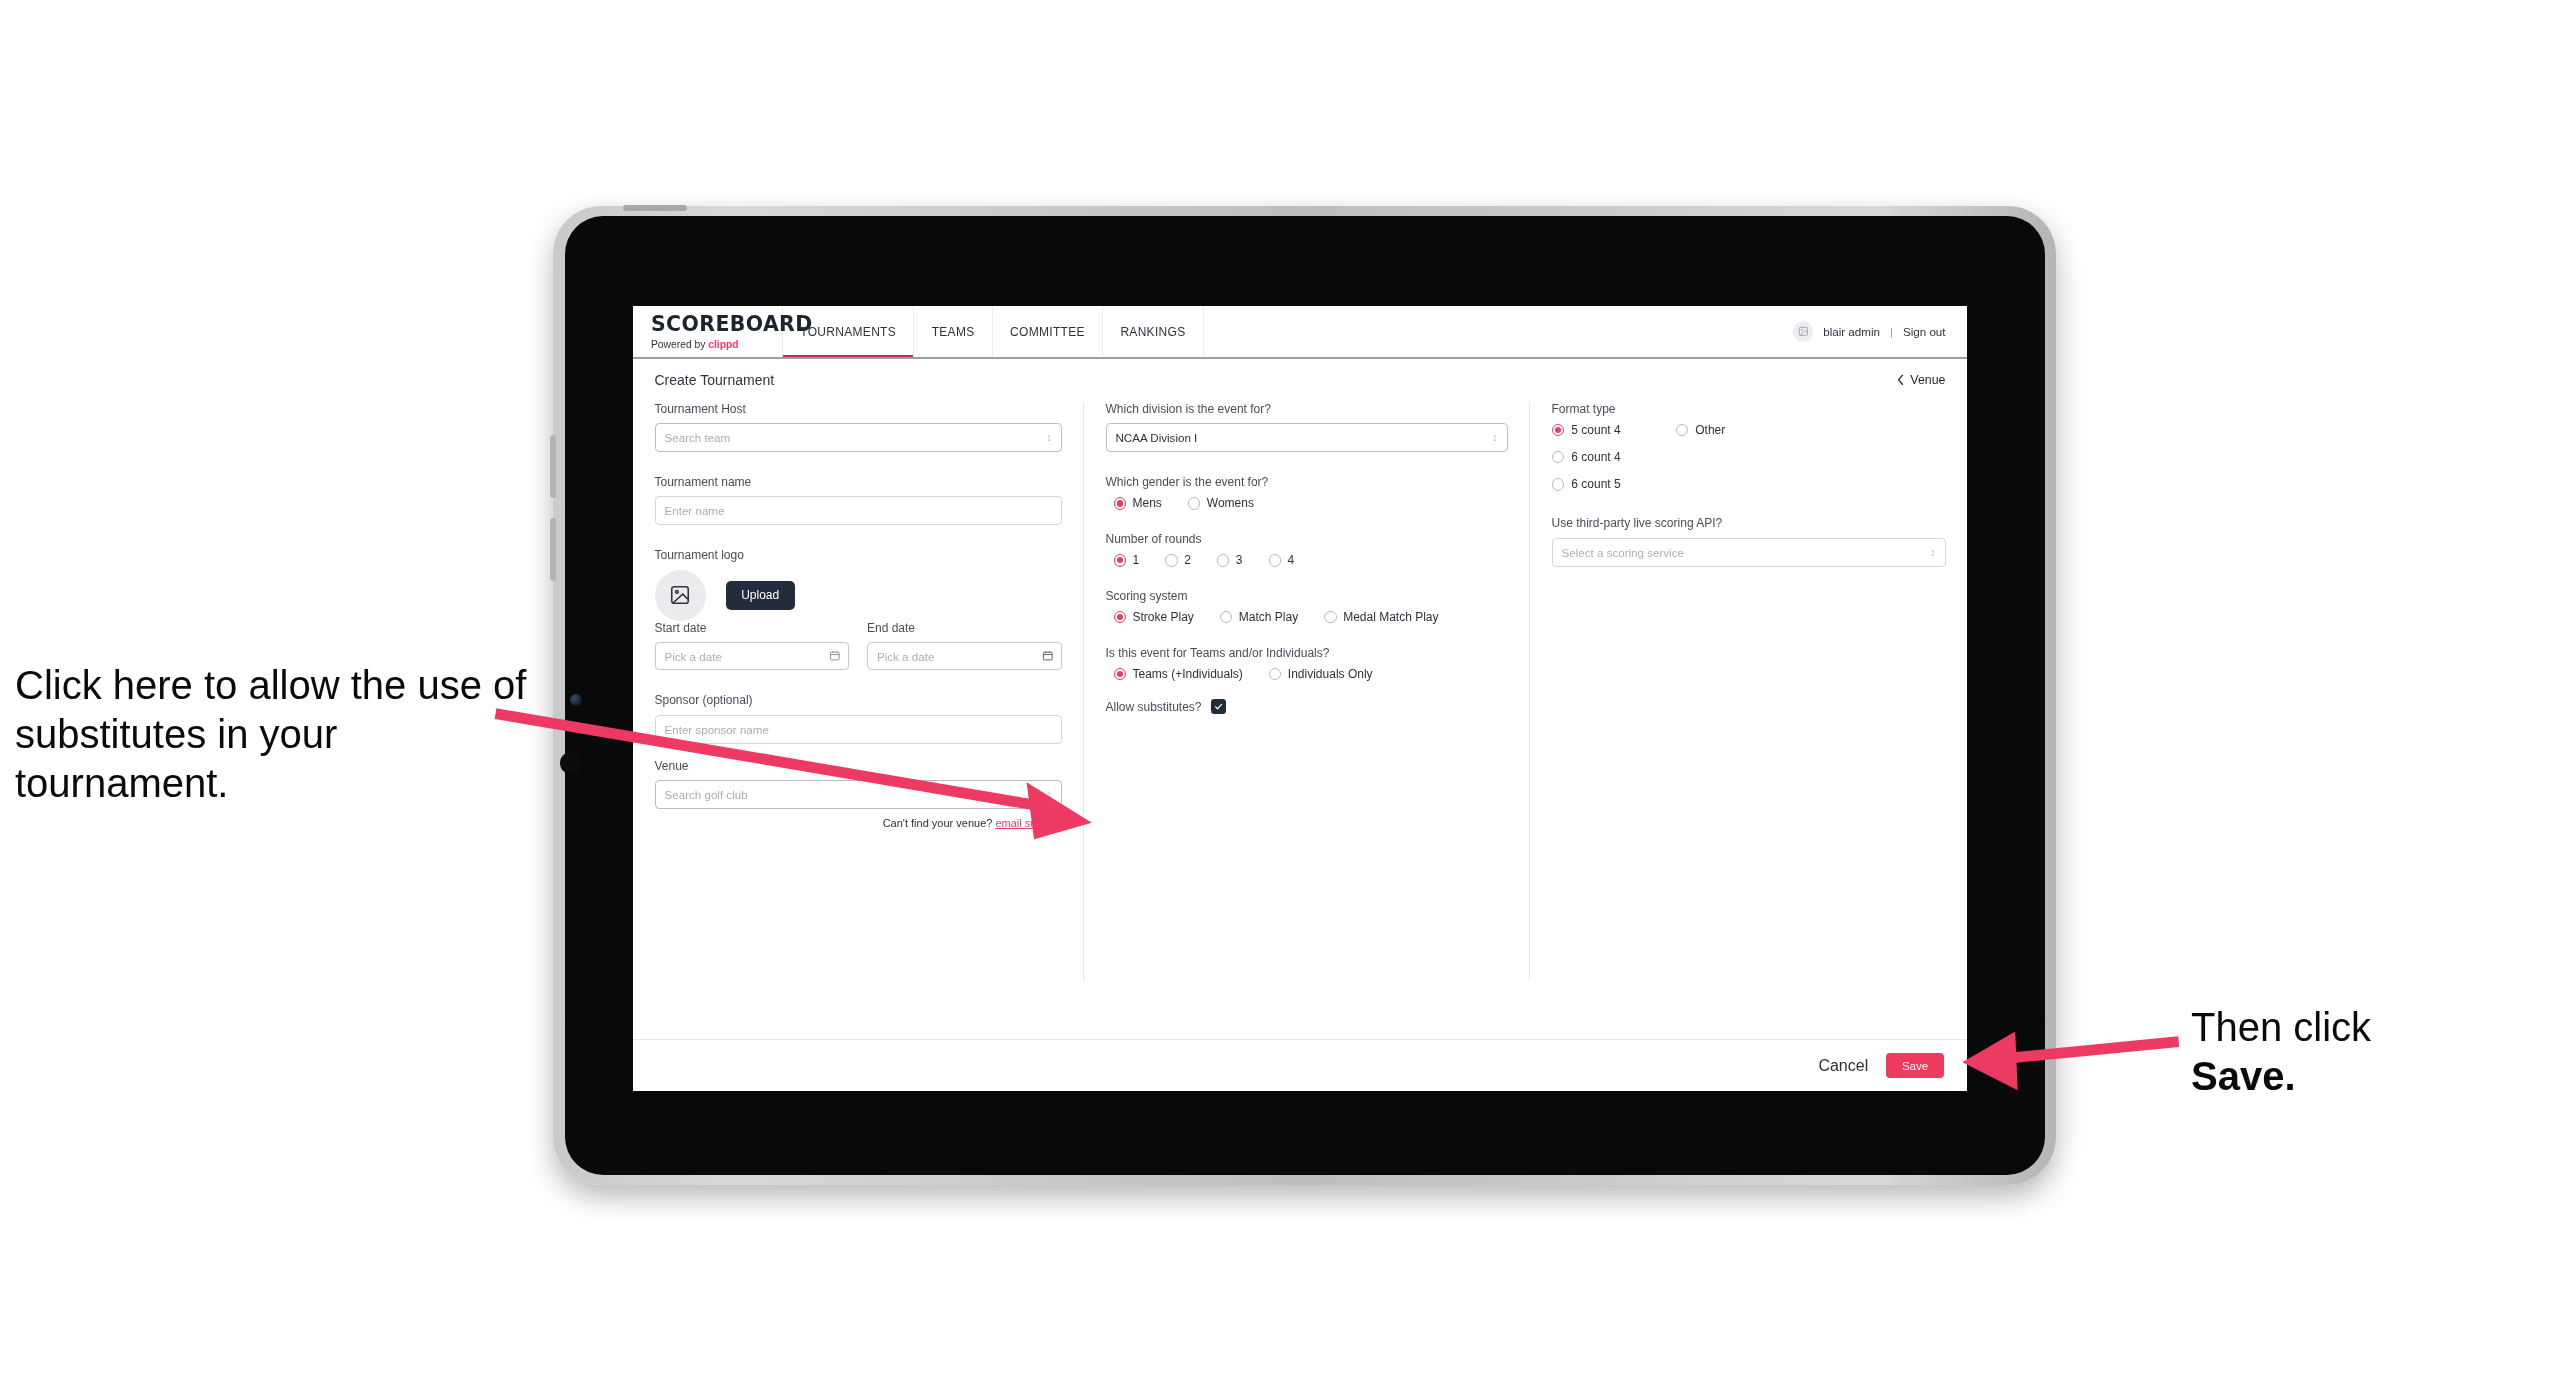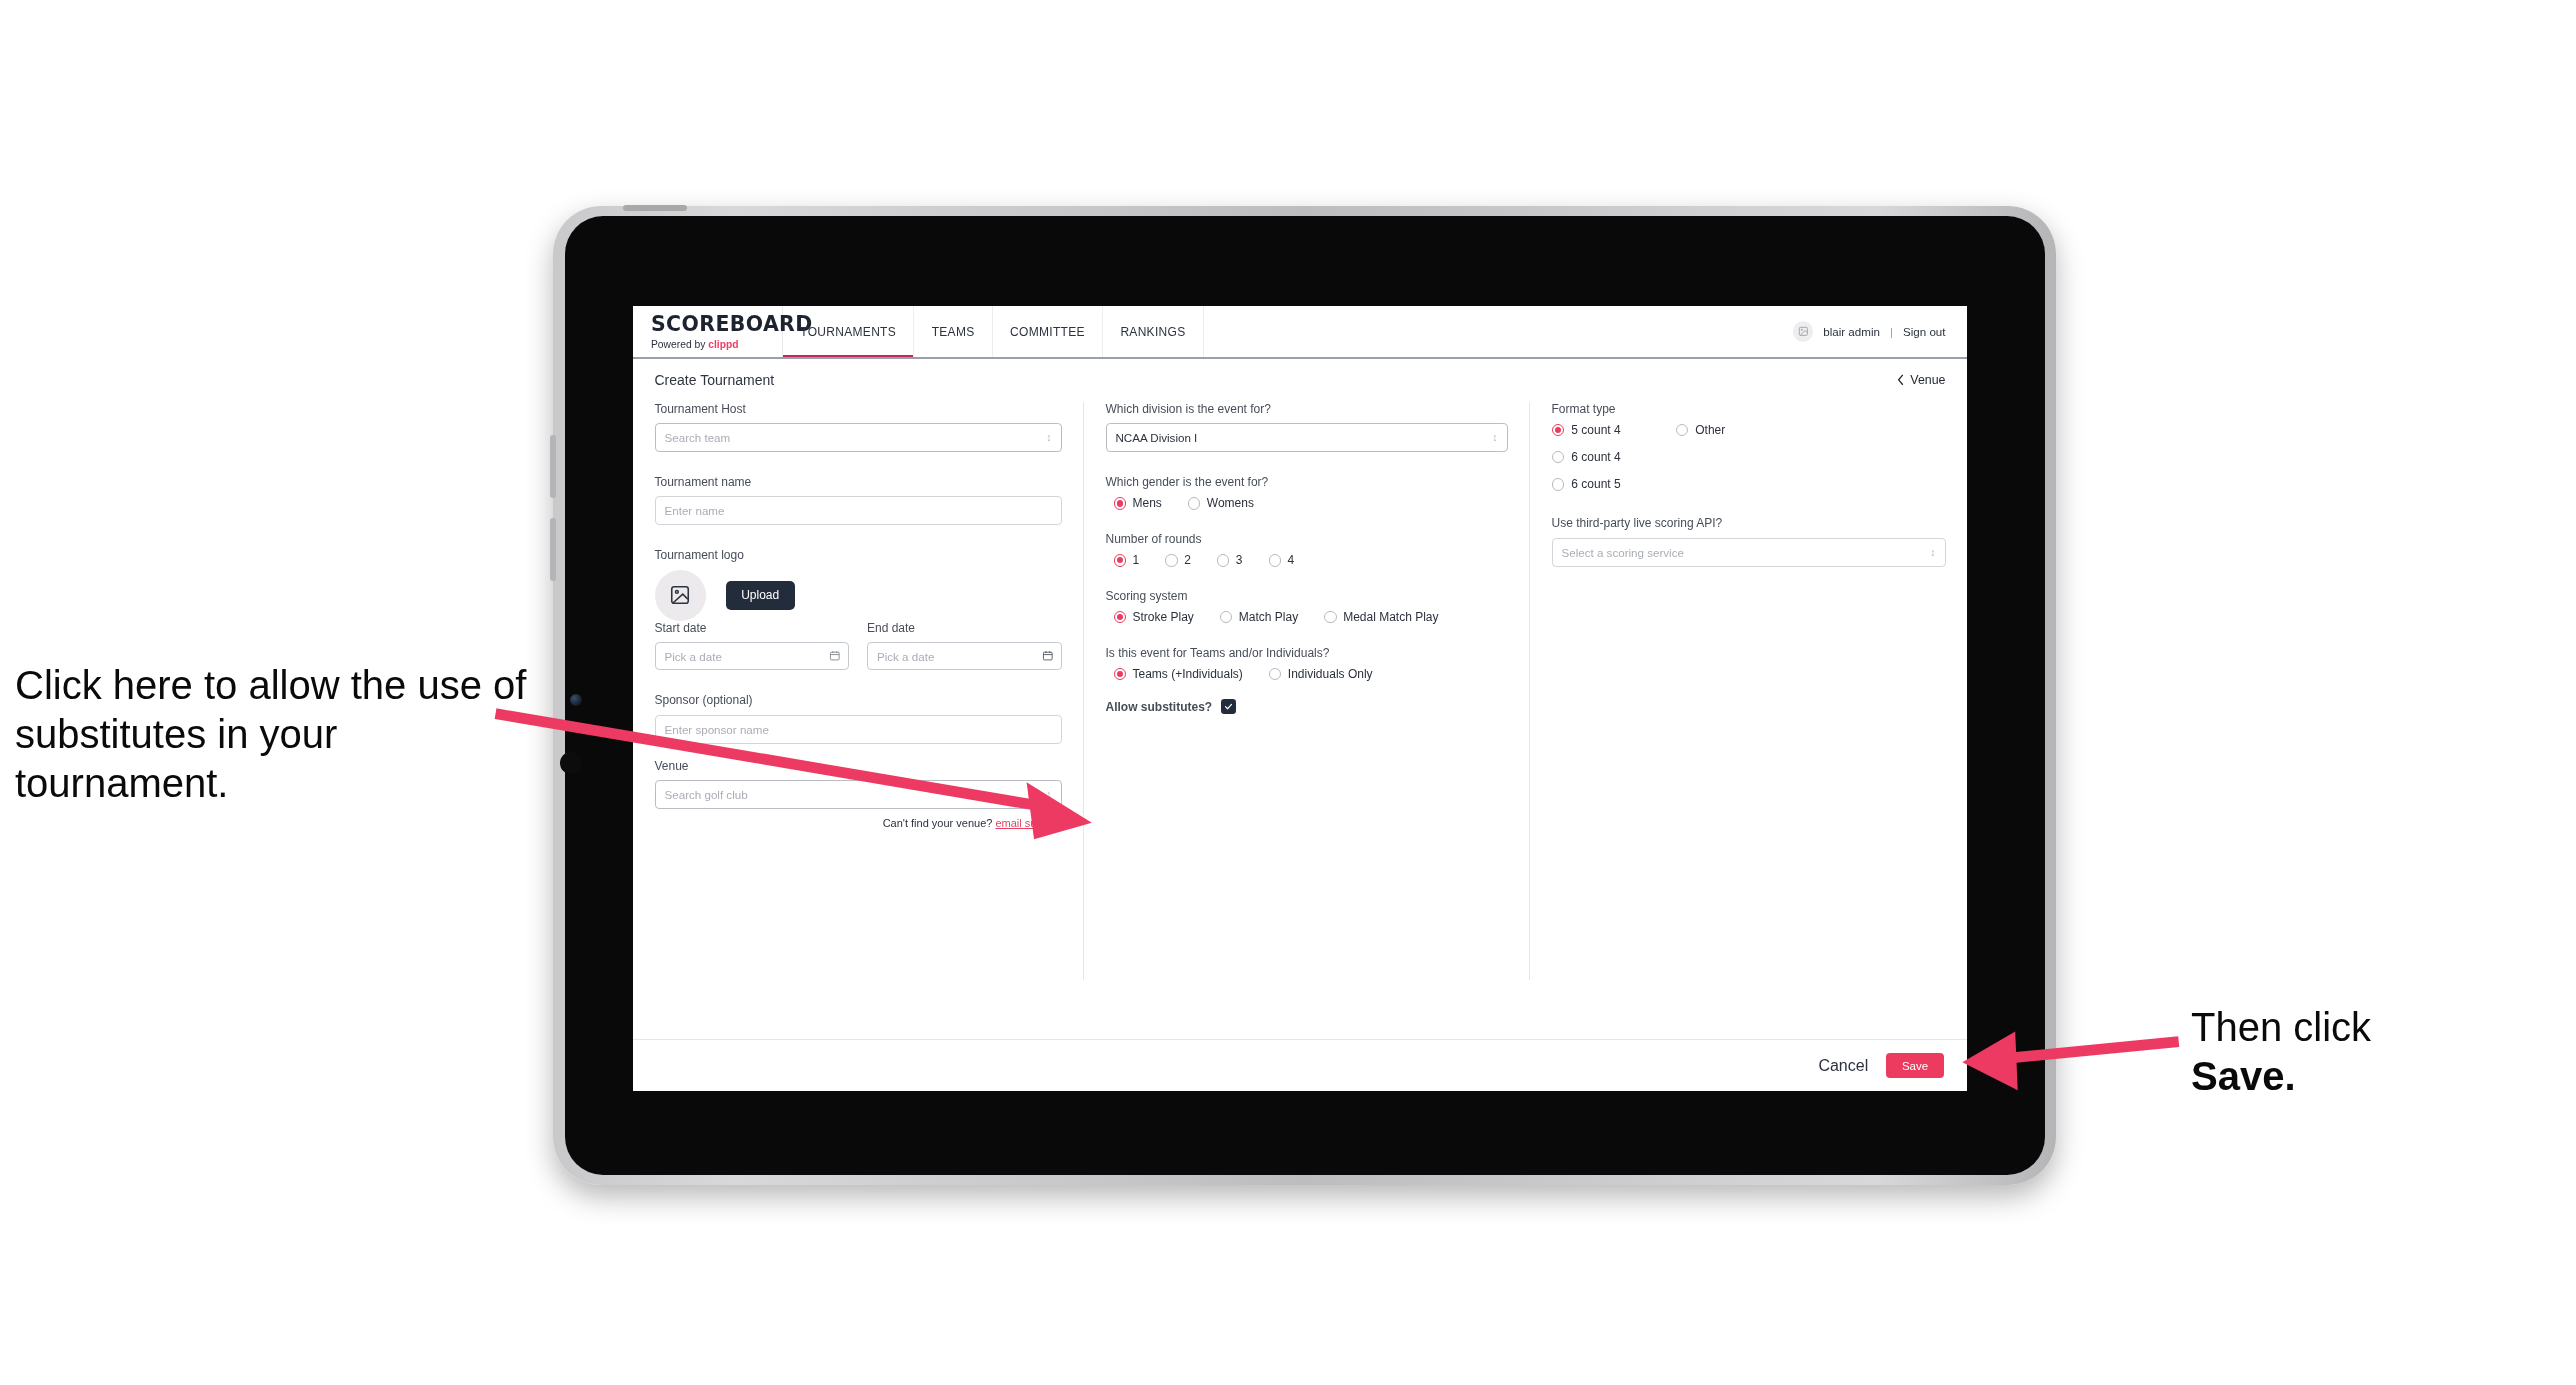--- a/index.html
+++ b/index.html
@@ -102,21 +102,21 @@
   .radio.on:after{content:"";width:6.2px;height:6.2px;border-radius:50%;background:#ea3c60;}
   .radio-label{font-size:12px;color:#2b313c;white-space:nowrap;}
 
   .stack-radio{display:flex;align-items:center;gap:7.4px;margin-bottom:13.2px;cursor:pointer;}
   #format-grid{display:flex;margin-top:3.3px;}
   #format-col-a{width:124px;}
   #format-col-b{width:124px;}
 
   .checkbox{width:15px;height:15px;border-radius:3.3px;background:#232c3b;display:flex;
      align-items:center;justify-content:center;cursor:pointer;}
-  #allow-subs-row{display:flex;align-items:center;gap:9px;margin-top:18px;font-weight:bold;}
+  #allow-subs-row{display:flex;align-items:center;gap:9px;margin-top:18px;}
 
   
   #app-footer{position:absolute;left:0;right:0;bottom:0;height:51px;border-top:0.8px solid #e6e6ea;
      display:flex;align-items:center;justify-content:flex-end;padding-right:23px;gap:18px;background:#fff;}
   #cancel-button{font-size:16px;color:#2b313c;cursor:pointer;}
   #save-button{background:#ed3a5f;color:#fff;font-size:11.6px;border-radius:4.1px;
      padding:5.8px 15.7px;cursor:pointer;}
 
   
   #annotation-left{position:absolute;left:15px;top:661px;width:529px;

